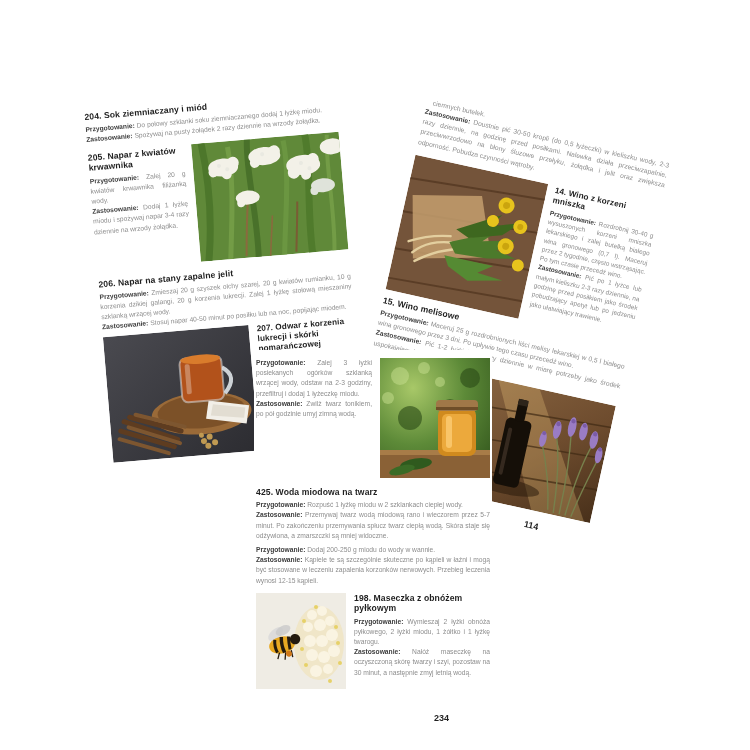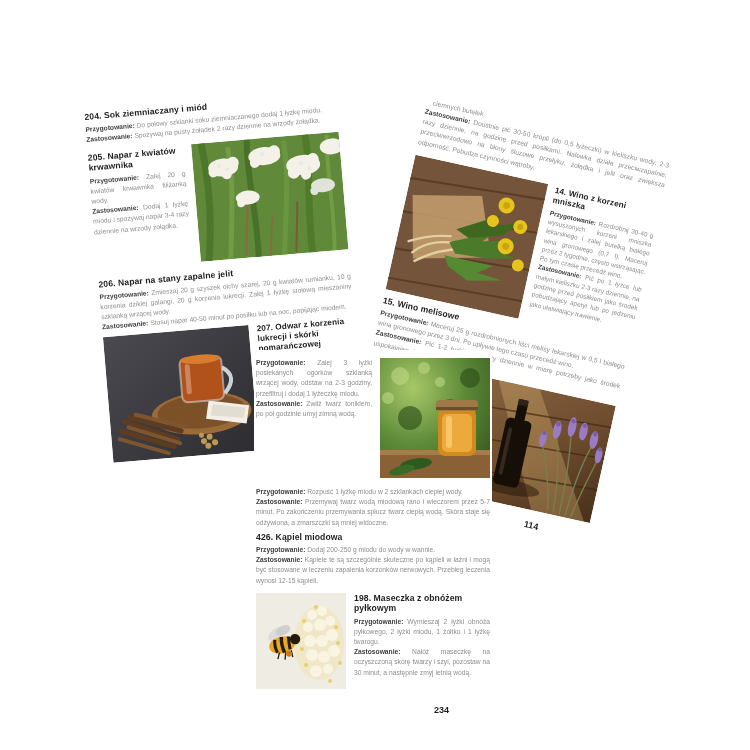--- a/index.html
+++ b/index.html
@@ -18,21 +18,21 @@
   .row{display:flex;align-items:flex-start;}
   .col{flex:1;min-width:0;}
   .ml{margin-left:8px;}
   .col-sm .p{font-size:6.4px;line-height:1.45;}
   .col-sm .t{font-size:8.2px;}
   .photo{flex:none;}
   .photo svg{display:block;}
   .frag{font-size:6.7px;color:#8d8d8d;margin:0 0 2px 6px;}
   .pageno{font-size:9px;font-weight:700;color:#1f1f1f;}
   .mt2{margin-top:2px;}.mt4{margin-top:4px;}.mt6{margin-top:6px;}.mt7{margin-top:7px;}
-  .mt8{margin-top:8px;}.mt9{margin-top:9px;}.mt10{margin-top:10px;}
+  .mt8{margin-top:8px;}.mt9{margin-top:9px;}.mt10{margin-top:18px;}
 </style>
 </head>
 <body>
 
 <div class="sheet sheet-left">
 
   <div>
     <h3 class="t">204. Sok ziemniaczany i miód</h3>
     <p class="p"><b>Przygotowanie:</b> <span>Do połowy szklanki soku ziemniaczanego dodaj 1 łyżkę miodu.</span></p>
     <p class="p"><b>Zastosowanie:</b> <span>Spożywaj na pusty żołądek 2 razy dziennie na wrzody żołądka.</span></p>
@@ -284,26 +284,26 @@
         <rect x="58" y="50" width="38" height="48" rx="7" fill="#d08a1e"></rect>
         <rect x="62" y="56" width="30" height="38" rx="5" fill="#eca93c"></rect>
         <rect x="56" y="42" width="42" height="11" rx="4" fill="#a07848"></rect>
         <rect x="56" y="49" width="42" height="3" fill="#6e4e28"></rect>
         <rect x="66" y="58" width="6" height="32" rx="3" fill="#ffd27c" opacity=".7"></rect>
       </svg>
     </div>
   </div>
 
   <div class="mt9">
+    <h3 class="t">425. Woda miodowa na twarz</h3>
     <p class="p"><b>Przygotowanie:</b> <span>Rozpuść 1 łyżkę miodu w 2 szklankach ciepłej wody.</span></p>
     <p class="p"><b>Zastosowanie:</b> <span>Przemywaj twarz wodą miodową rano i wieczorem przez 5-7 minut. Po zakończeniu przemywania spłucz twarz ciepłą wodą. Skóra staje się odżywiona, a zmarszczki są mniej widoczne.</span></p>
   </div>
 
   <div class="mt4">
-    <h3 class="t">426. Kąpiel miodowa</h3>
     <p class="p"><b>Przygotowanie:</b> <span>Dodaj 200-250 g miodu do wody w wannie.</span></p>
     <p class="p"><b>Zastosowanie:</b> <span>Kąpiele te są szczególnie skuteczne po kąpieli w łaźni i mogą być stosowane w leczeniu zapalenia korzonków nerwowych. Przebieg leczenia wynosi 12-15 kąpieli.</span></p>
   </div>
 
   <div class="row mt7">
     <div class="photo">
       <svg width="90" height="96" viewBox="0 0 90 96" preserveAspectRatio="none">
         <rect width="90" height="96" fill="#efece4"></rect>
         <ellipse cx="63" cy="50" rx="25" ry="37" fill="#f0e6c8"></ellipse>
         <g fill="#faf4e2">

